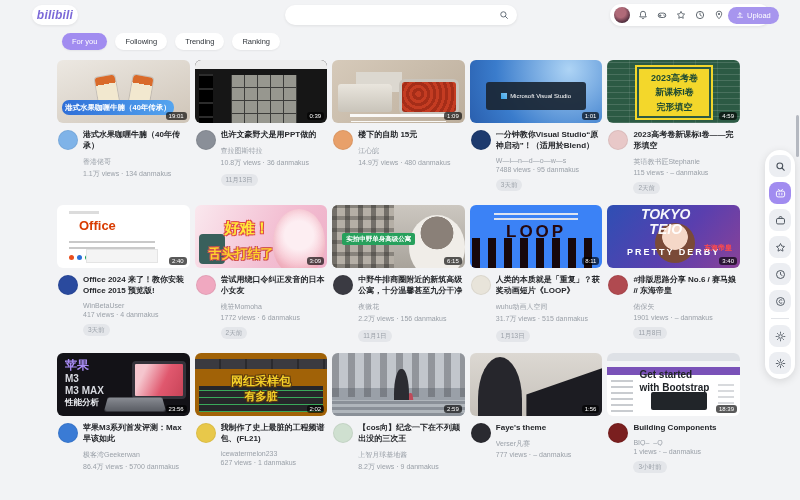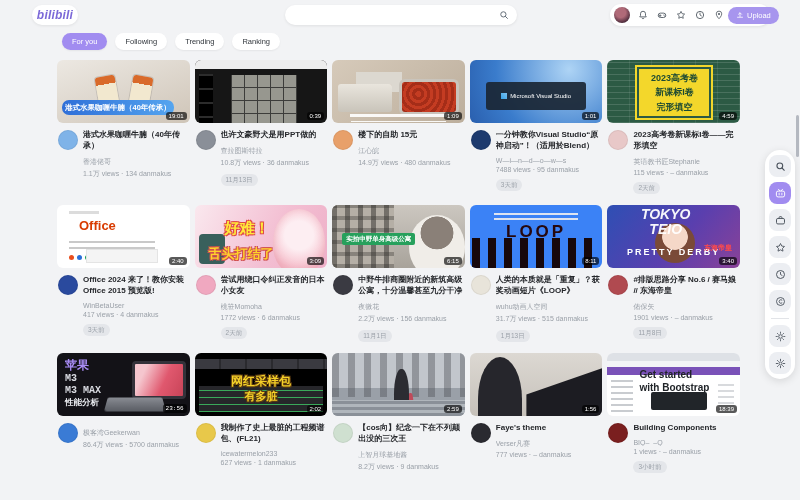--- a/index.html
+++ b/index.html
@@ -134,30 +134,30 @@
   .t9 .o1{left:0;right:0;top:17px;text-align:center;color:#26080e;font-size:17px;font-weight:900;letter-spacing:3px;}
 
   .t10{background:linear-gradient(130deg,#2e4fb4,#5a3fae 55%,#8a4298);}
   .t10 .d1{display:block;left:48px;top:18px;width:40px;height:40px;border-radius:50%;
     background:radial-gradient(circle at 50% 35%,#f5d8c8 0 38%,#7a4a38 40%);}
   .t10 .o1{left:0;right:16px;top:2px;text-align:center;color:rgba(255,255,255,.95);font-size:14px;font-weight:900;
     font-style:italic;line-height:1.05;white-space:pre-line;}
   .t10 .o2{left:0;right:0;bottom:11px;text-align:center;color:#fff;font-size:9px;font-weight:900;letter-spacing:2px;}
   .t10 .o3{right:8px;top:38px;color:#ff4a4a;font-size:7px;}
 
-  .t11{background:#131217;font-family:Liberation Mono, monospace;}
+  .t11{background:#131217;}
   .t11 .o1{left:8px;top:4px;color:#a88cf5;font-size:12px;font-weight:900;}
   .t11 .o2{left:8px;top:20px;color:#d8dae0;font-size:10px;font-weight:900;line-height:1.15;white-space:pre-line;}
   .t11 .o3{left:8px;bottom:7px;color:#eceef2;font-size:8.5px;}
   .t11 .d1{display:block;right:4px;top:8px;width:54px;height:38px;border:3px solid #33323a;border-radius:4px;
     background:linear-gradient(115deg,#f5c6ce 20%,#e0586e 60%,#c84458);}
   .t11 .d2{display:block;right:26px;bottom:4px;width:58px;height:16px;border-radius:2px 2px 3px 3px;
     background:linear-gradient(#8a8d94,#5a5d64);transform:perspective(60px) rotateX(30deg);}
 
-  .t12{background:#000000;}
+  .t12{background:#a16207;}
   .t12 .d1{display:block;left:0;right:0;top:6px;height:10px;
     background:repeating-linear-gradient(90deg,#3a3a40 0 24px,#2a2a2e 24px 26px);}
   .t12 .d2{display:block;left:4px;right:4px;bottom:4px;height:26px;background:
     repeating-linear-gradient(0deg,#3aa85a 0 1px,#26262a 1px 7px),
     repeating-linear-gradient(90deg,transparent 0 30px,#1a1a1e 30px 32px),#2e2e33;}
   .t12 .o1{left:0;right:0;top:20px;text-align:center;color:#f5d028;font-size:12px;font-weight:900;
     text-shadow:1px 1px 0 #5a3a10,-1px -1px 0 #5a3a10,1px -1px 0 #5a3a10,-1px 1px 0 #5a3a10;}
   .t12 .o2{left:0;right:0;top:36px;text-align:center;color:#f5d028;font-size:11px;font-weight:900;
     text-shadow:1px 1px 0 #5a3a10,-1px -1px 0 #5a3a10,1px -1px 0 #5a3a10,-1px 1px 0 #5a3a10;}
 
@@ -386,20 +386,21 @@
         <span class="d2"></span>
         <span class="ov o1">苹果</span>
         <span class="ov o2">M3
 M3 MAX</span>
         <span class="ov o3">性能分析</span>
         <span class="dur">23:56</span>
       </div>
       <div class="meta">
         <span class="cav" style="background: rgb(58, 123, 213);"></span>
         <div class="info">
+          <h3 class="title">苹果M3系列首发评测：Max早该如此</h3>
           <div class="up">极客湾Geekerwan</div>
           <div class="views">86.4万 views · 5700 danmakus</div>
         </div>
       </div>
     </article>
     <article class="card">
       <div class="thumb t12">
         <span class="d1"></span>
         <span class="d2"></span>
         <span class="ov o1">网红采样包</span>

